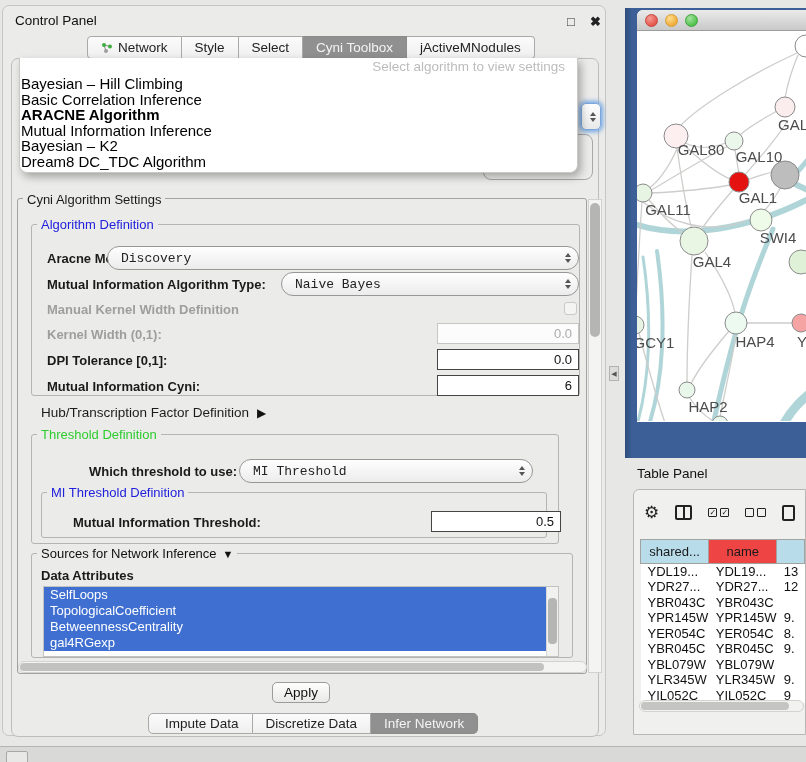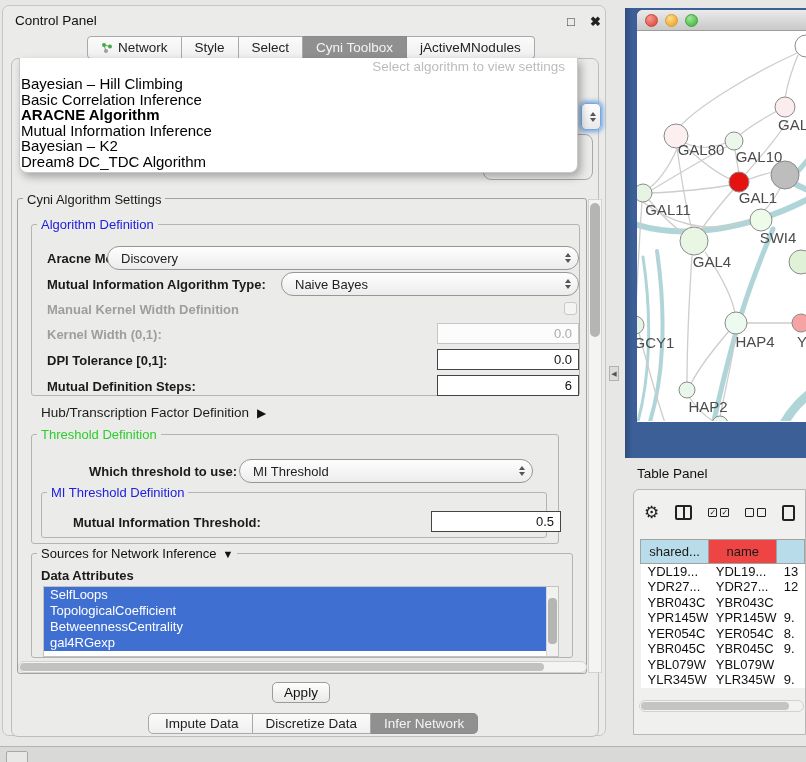--- a/index.html
+++ b/index.html
@@ -57,21 +57,21 @@
   #settings-legend { left:20px; top:186px; }
 
   #algdef-group { left:28px; top:218px; width:549px; height:172px; }
   #algdef-legend { left:34px; top:211px; }
 
   .fldlabel { font-weight:bold; font-size:13px; color:#1a1a1a; white-space:nowrap; }
   .fldlabel.disabled { color:#9e9e9e; }
 
   .combo { height:24px; border:1px solid #979795; border-radius:12px;
            background:linear-gradient(#fefefe,#ececec); display:flex; align-items:center;
-           padding-left:13px; font-size:13px; color:#222; }
+           padding-left:13px; font-size:13px; color:#222;font-family:Liberation Mono, monospace; }
   .combo .spin { margin-left:auto; width:20px; display:flex; flex-direction:column;
                  align-items:center; gap:2px; }
   .tri-up { width:0; height:0; border-left:3.5px solid transparent; border-right:3.5px solid transparent;
             border-bottom:4.5px solid #555; }
   .tri-dn { width:0; height:0; border-left:3.5px solid transparent; border-right:3.5px solid transparent;
             border-top:4.5px solid #555; }
 
   .numfield { height:21px; text-align:right; padding-right:6px; font-size:13px;
               font-family:"Liberation Sans", sans-serif; background:#fff; }
   .numfield.active { border:1.5px solid #454545; color:#111; }
@@ -252,21 +252,21 @@
 
     <span class="abs fldlabel disabled" style="left:44px;top:296px;">Manual Kernel Width Definition</span>
     <div class="abs" id="chk-kernel"></div>
 
     <span class="abs fldlabel disabled" style="left:44px;top:321px;">Kernel Width (0,1):</span>
     <input class="abs numfield disabled" style="left: 434px; top: 317px; width: 142px;" readonly="" value="0.0">
 
     <span class="abs fldlabel" style="left:44px;top:347px;">DPI Tolerance [0,1]:</span>
     <input class="abs numfield active" style="left: 434px; top: 343px; width: 142px;" value="0.0">
 
-    <span class="abs fldlabel" style="left:44px;top:373px;">Mutual Definition Steps:</span>
+    <span class="abs fldlabel" style="left:44px;top:373px;">Mutual Information Cyni:</span>
     <input class="abs numfield active" style="left: 434px; top: 369px; width: 142px;" value="6">
 
     <div class="abs" id="hub-row">
       <span>Hub/Transcription Factor Definition</span>
       <span id="hub-arrow">▶</span>
     </div>
 
     <div class="abs groupbox" id="thr-group"></div>
     <span class="legend green" id="thr-legend">Threshold Definition</span>
 
@@ -448,20 +448,25 @@
           <tr>
             <td>YBL079W</td>
             <td>YBL079W</td>
             <td></td>
           </tr>
           <tr>
             <td>YLR345W</td>
             <td>YLR345W</td>
             <td>9.</td>
           </tr>
+          <tr>
+            <td>YIL052C</td>
+            <td>YIL052C</td>
+            <td>9</td>
+          </tr>
         </tbody>
     </table>
   </div>
   <div class="abs" id="tp-htrack"></div>
   <div class="abs" id="tp-hthumb"></div>
 
   <div class="abs" id="splitter-btn">◀</div>
   <div class="abs" id="bottom-strip"></div>
   <div class="abs" id="strip-btn"></div>
 

